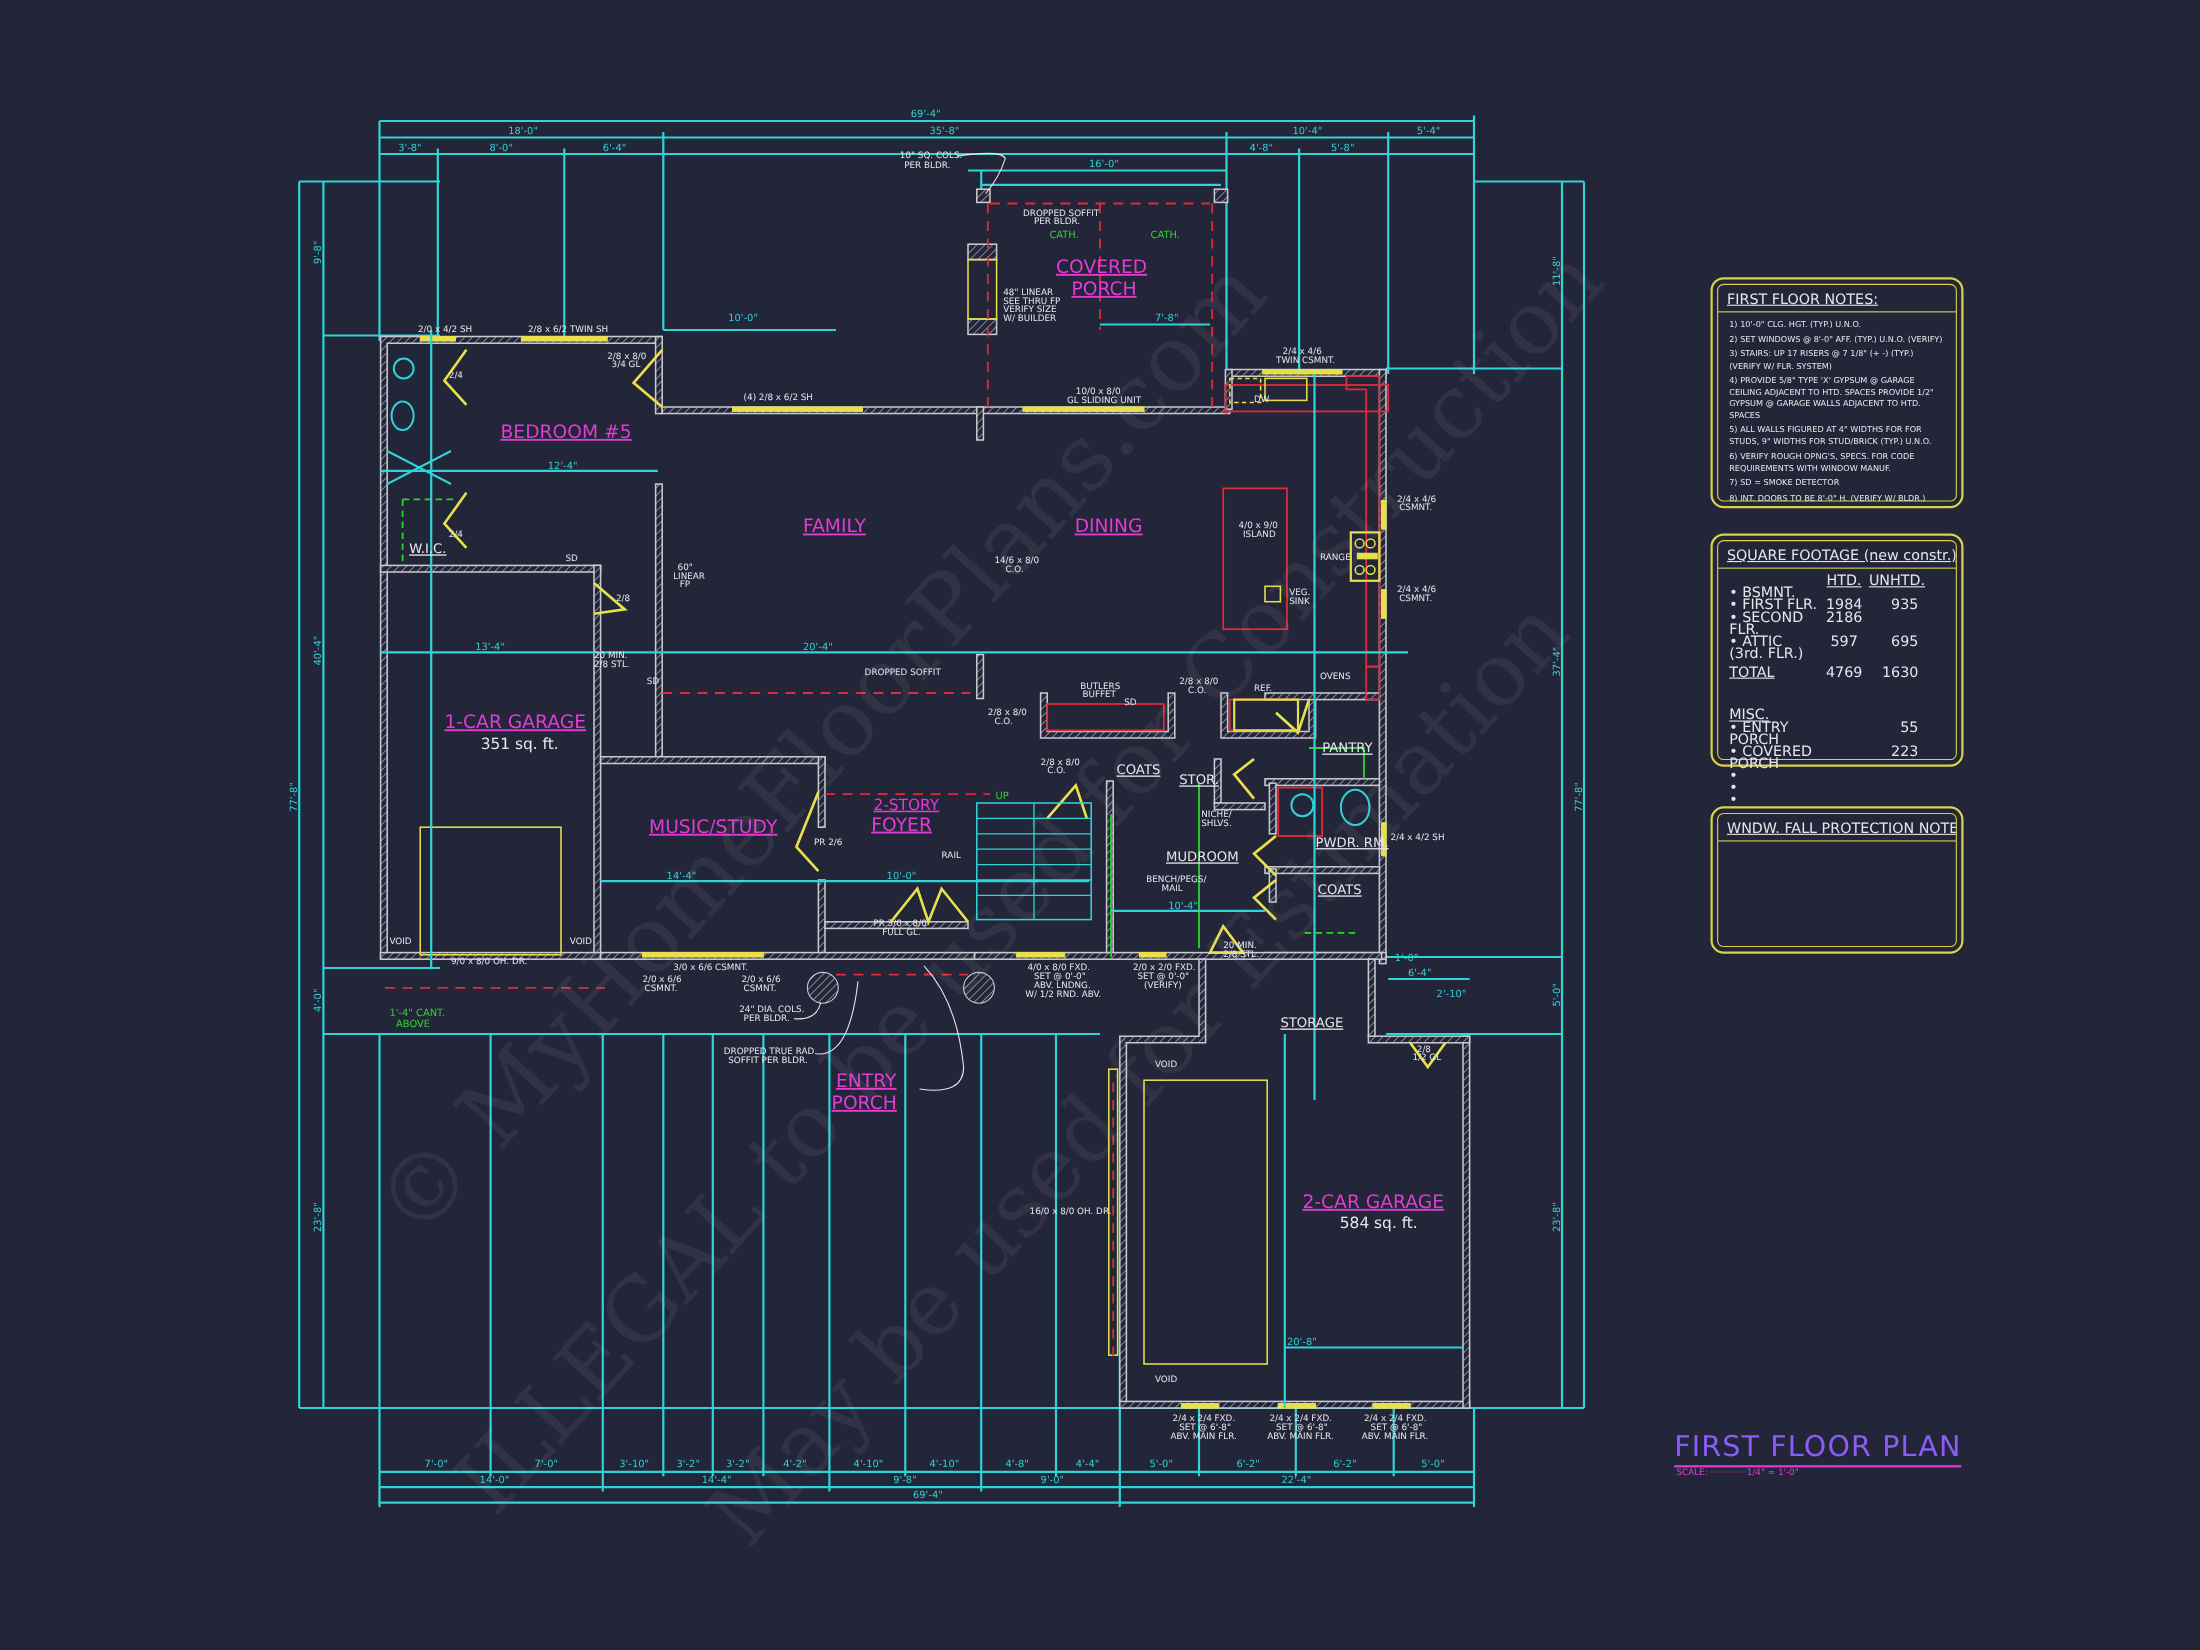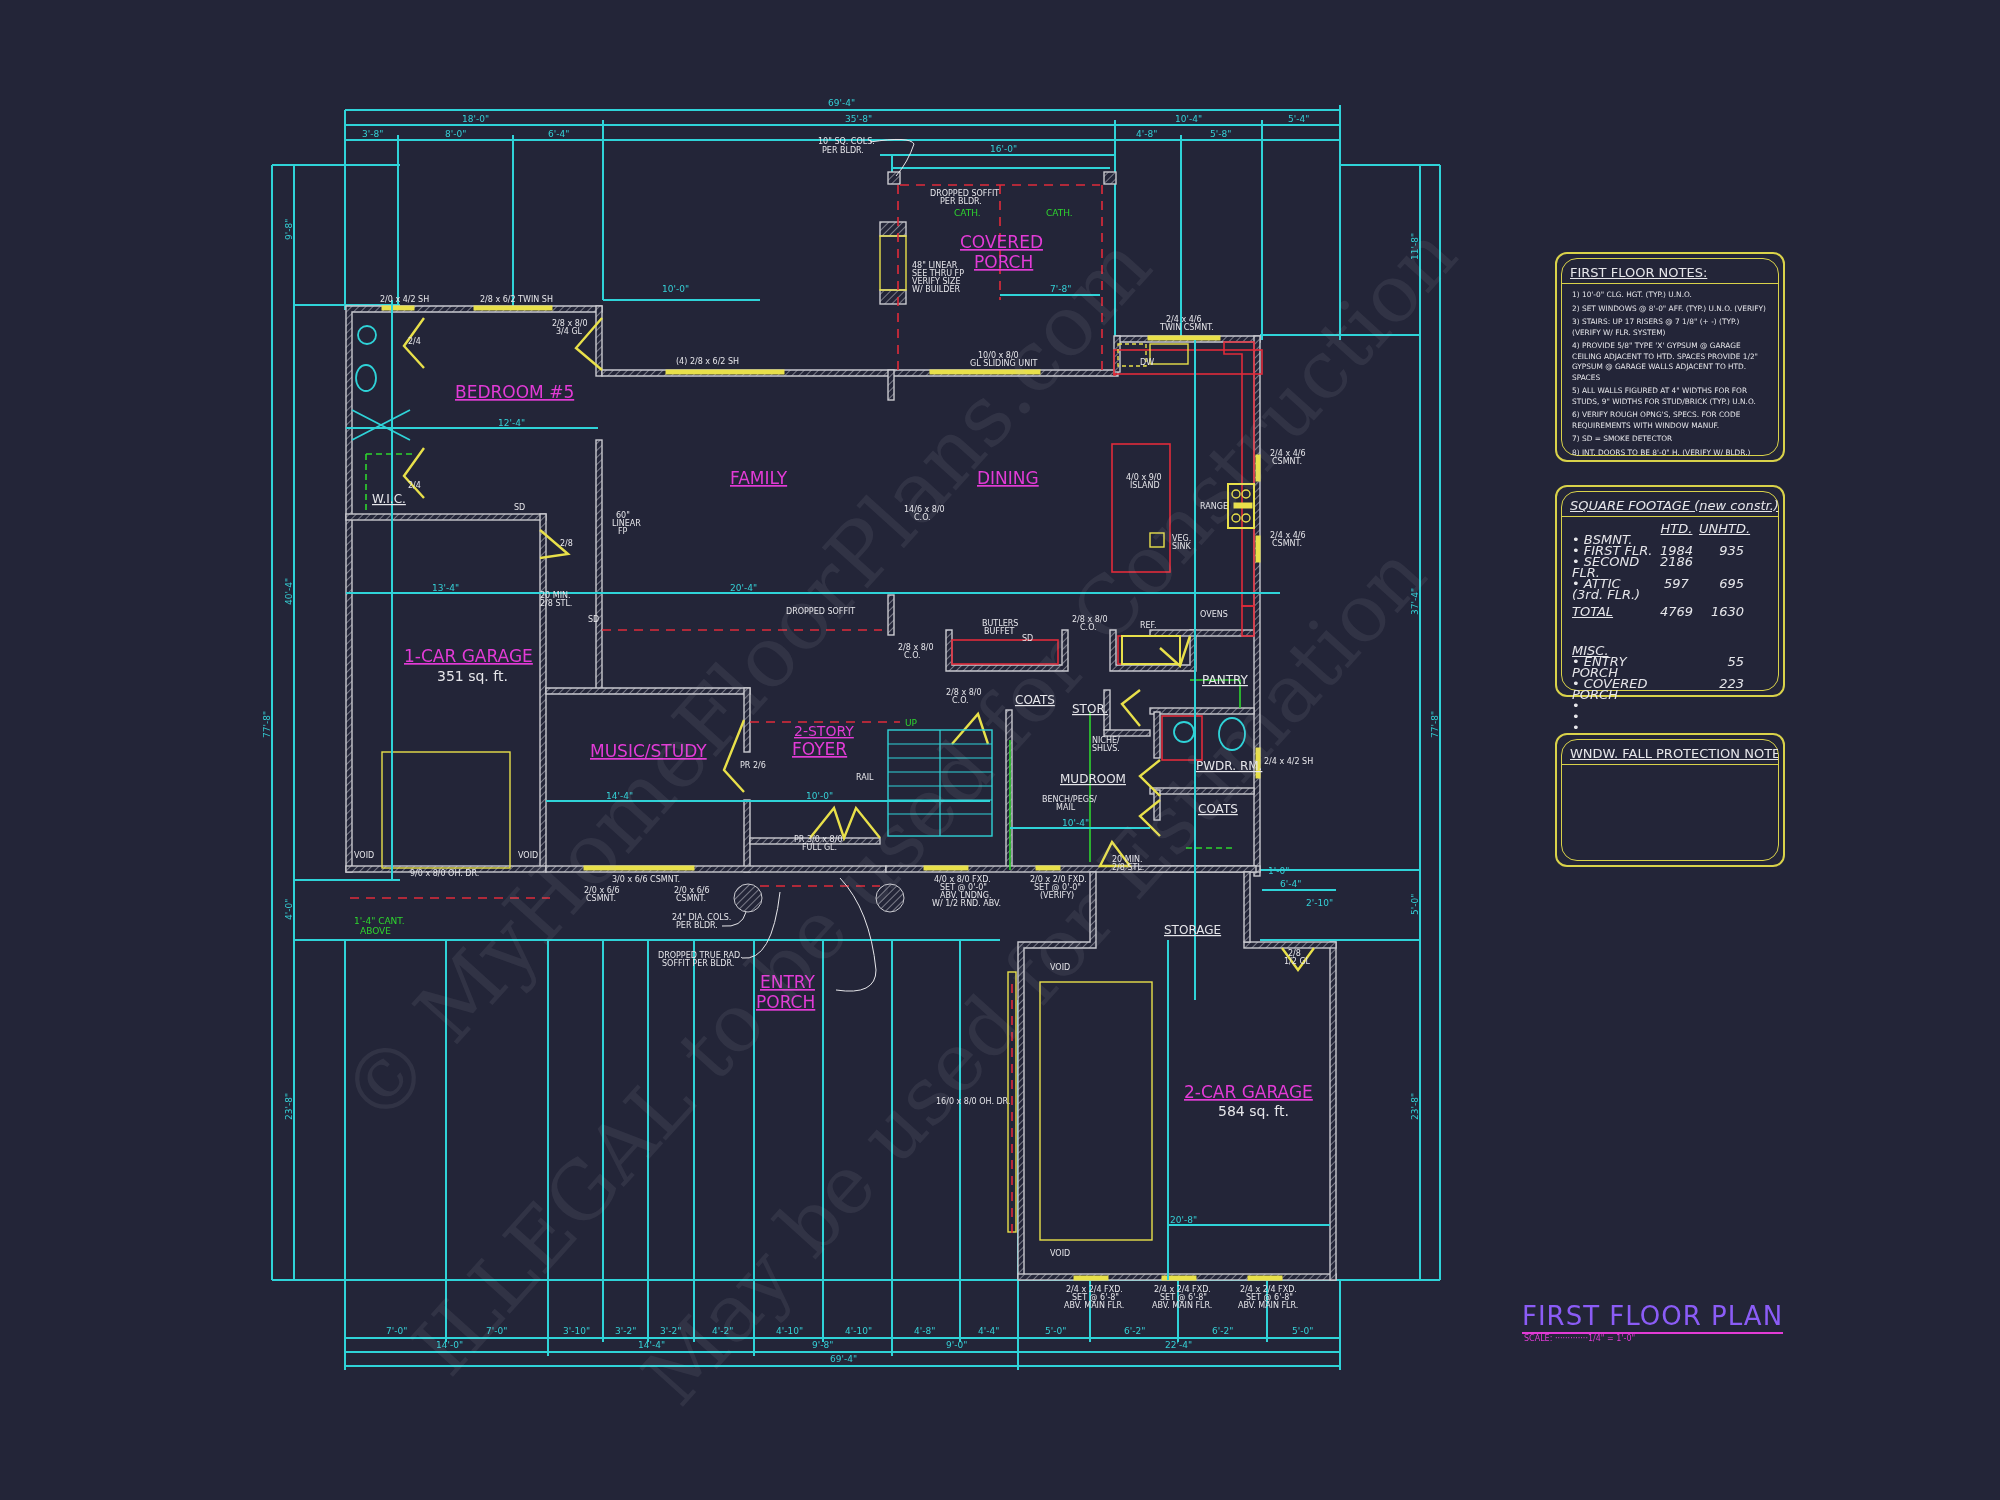--- a/index.html
+++ b/index.html
@@ -18,21 +18,21 @@
   .red{fill:none;stroke:#e02b3a;stroke-width:1.6;}
   .reddash{fill:none;stroke:#e02b3a;stroke-width:1.6;stroke-dasharray:9 7;}
   .green{fill:none;stroke:#2ed52e;stroke-width:1.6;}
   .greendash{fill:none;stroke:#2ed52e;stroke-width:1.6;stroke-dasharray:6 4;}
   .gtxt{fill:#2ed52e;font-size:9px;font-family:"DejaVu Sans",sans-serif;}
   .leader{fill:none;stroke:#e6e6ea;stroke-width:1;}
   .fix{fill:none;stroke:#2fd3d8;stroke-width:1.8;}
   .wmt{fill:rgba(200,200,215,0.09);font-family:"DejaVu Serif",serif;font-size:84px;}
 
   .panel{position:absolute;border:2px solid #d9d24a;border-radius:12px;padding:4px;box-sizing:border-box;}
-  .panel-inner{border:1.5px solid #d9d24a;border-radius:16px;height:100%;box-sizing:border-box;padding:0;}
+  .panel-inner{border:1.5px solid #d9d24a;border-radius:6px;height:100%;box-sizing:border-box;padding:0;}
   .panel-title{color:#e6e6ea;font-size:13px;padding:6px 8px 3px 8px;border-bottom:1.5px solid #d9d24a;text-decoration:underline;white-space:nowrap;overflow:hidden;}
   .panel-body{color:#e6e6ea;font-size:7.4px;line-height:10.5px;padding:6px 10px;}
   .note{margin-bottom:3px;}
   .sf-row{display:flex;font-size:13px;line-height:11px;}
   .sf-name{width:82px;}
   .sf-htd{width:45px;text-align:center;}
   .sf-un{width:45px;text-align:right;}
   .plan-title{position:absolute;left:1522px;top:1301px;color:#8b5cf6;font-size:26px;letter-spacing:1px;border-bottom:2px solid #e23bd6;padding-bottom:1px;}
   .plan-scale{position:absolute;left:1524px;top:1334px;color:#e23bd6;font-size:8px;}
 </style>
@@ -471,21 +471,21 @@
       <div class="note">3) STAIRS: UP 17 RISERS @ 7 1/8" (+ -) (TYP.) (VERIFY W/ FLR. SYSTEM)</div>
       <div class="note">4) PROVIDE 5/8" TYPE 'X' GYPSUM @ GARAGE CEILING ADJACENT TO HTD. SPACES PROVIDE 1/2" GYPSUM @ GARAGE WALLS ADJACENT TO HTD. SPACES</div>
       <div class="note">5) ALL WALLS FIGURED AT 4" WIDTHS FOR FOR STUDS, 9" WIDTHS FOR STUD/BRICK (TYP.) U.N.O.</div>
       <div class="note">6) VERIFY ROUGH OPNG'S, SPECS. FOR CODE REQUIREMENTS WITH WINDOW MANUF.</div>
       <div class="note">7) SD = SMOKE DETECTOR</div>
       <div class="note">8) INT. DOORS TO BE 8'-0" H. (VERIFY W/ BLDR.)</div>
     </div>
   </div>
 </div>
 
-<div class="panel" style="left:1555px;top:485px;width:230px;height:212px;font-style:italic;">
+<div class="panel" style="left:1555px;top:485px;width:230px;height:212px;">
   <div class="panel-inner">
     <div class="panel-title">SQUARE FOOTAGE (new constr.)</div>
     <div class="panel-body">
       <div class="sf-row">
         <span class="sf-name"></span>
         <span class="sf-htd" style="text-decoration:underline">HTD.</span>
         <span class="sf-un" style="text-decoration:underline">UNHTD.</span>
       </div>
       <div class="sf-row">
           <span class="sf-name">• BSMNT.</span>

